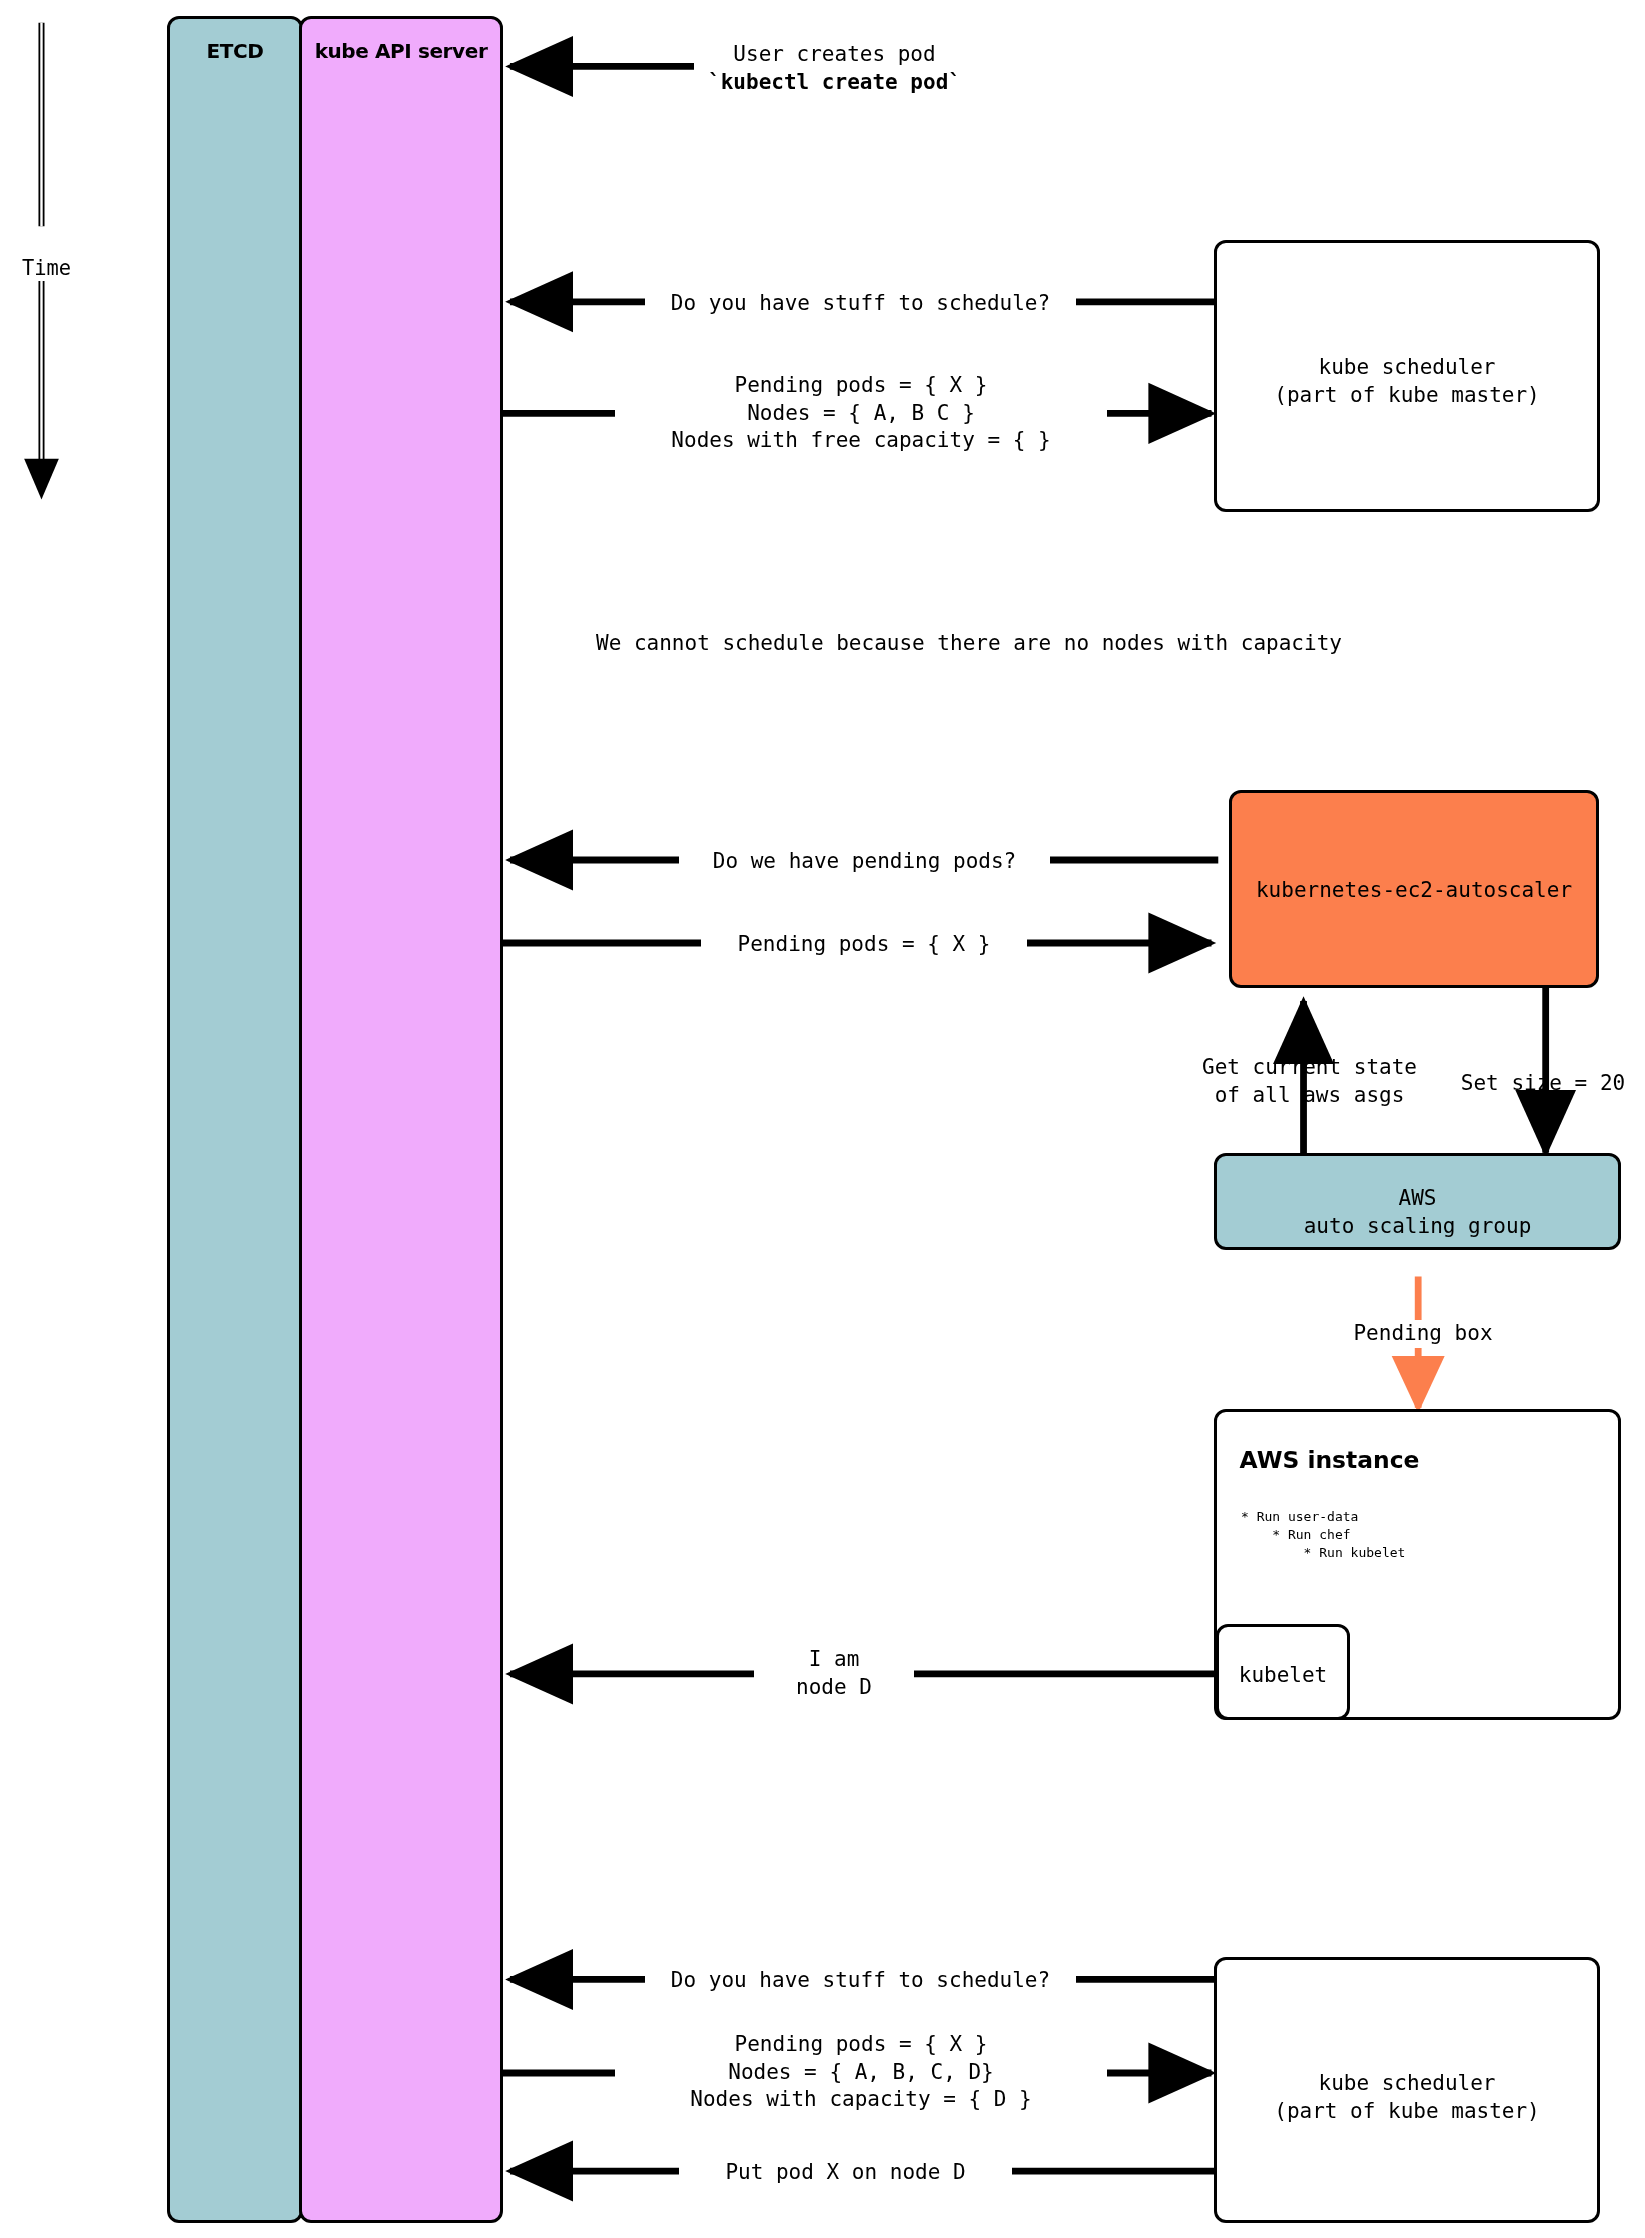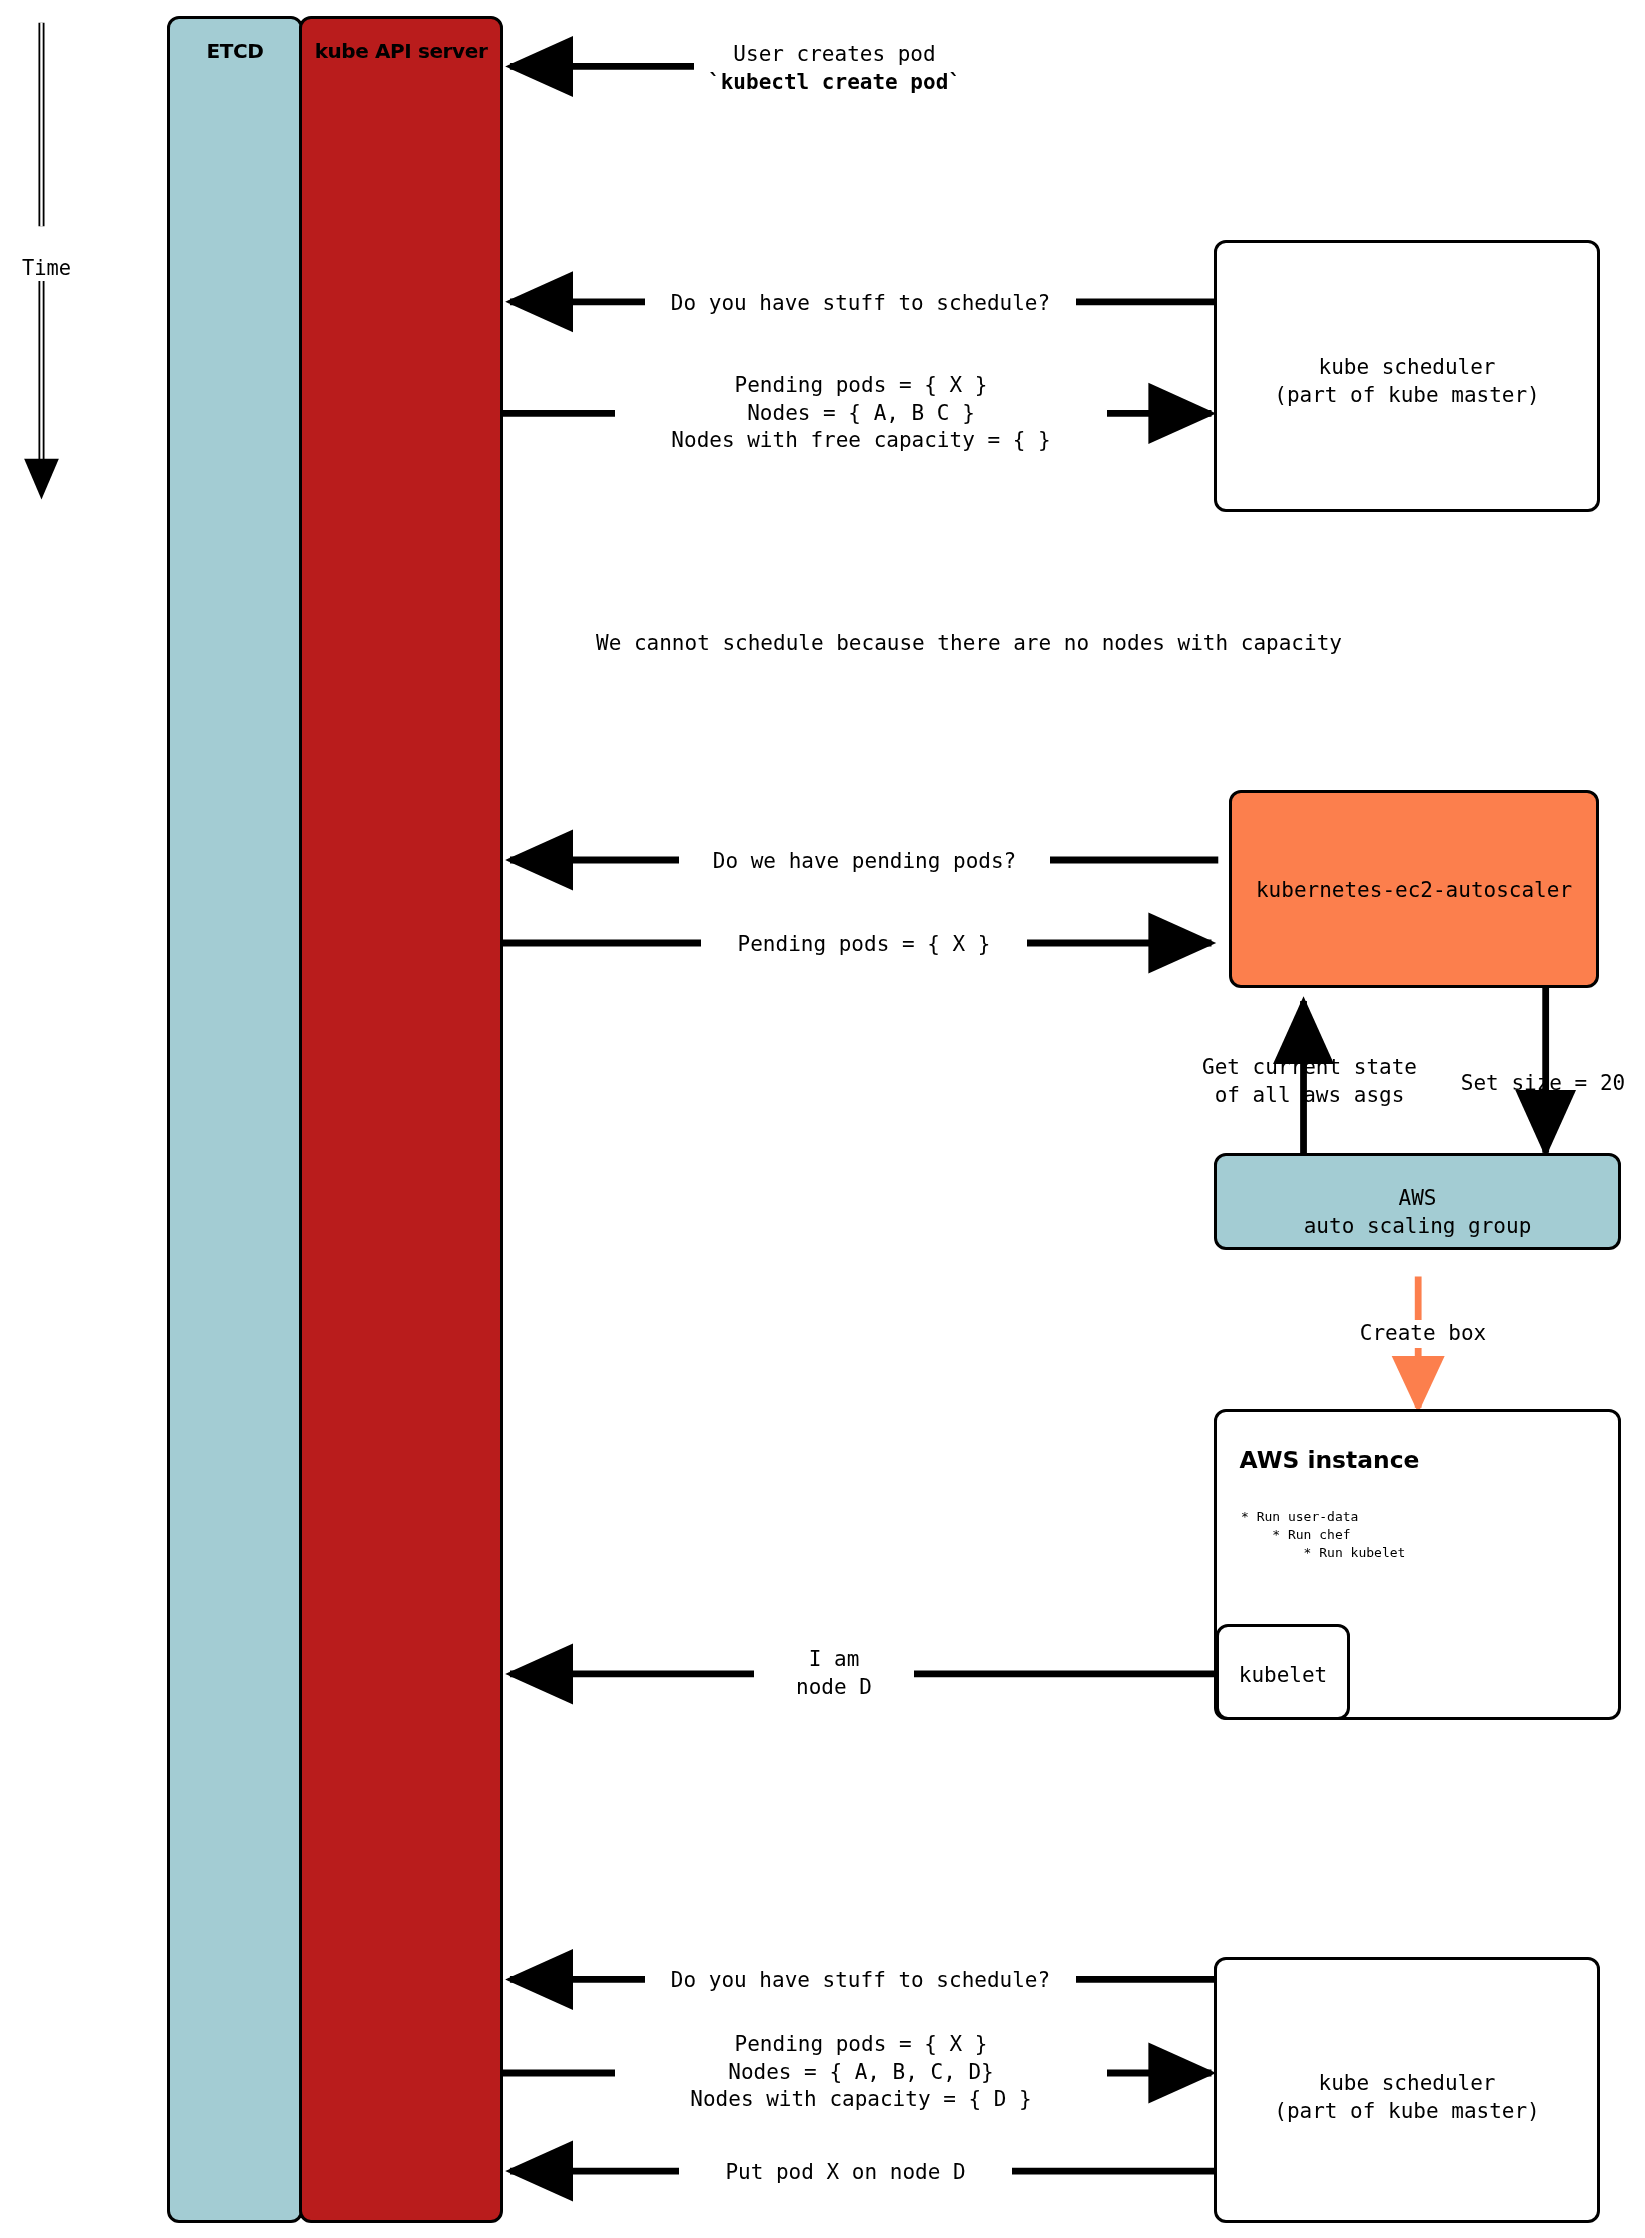--- a/index.html
+++ b/index.html
@@ -2,21 +2,21 @@
 <html style="font-size:12px"><head>
 <meta charset="utf-8">
 <style>
   html,body{margin:0;padding:0;background:#ffffff;}
   body{width:1646px;height:2239px;position:relative;font-family:"DejaVu Sans Mono","Liberation Mono",monospace;color:#000;}
   #canvas{position:absolute;left:0;top:0;width:1646px;height:2239px;overflow:hidden;background:#fff;}
   svg.layer{position:absolute;left:0;top:0;width:1646px;height:2239px;}
 
   .box{position:absolute;box-sizing:border-box;border:3.8px solid #000;border-radius:12px;background:#fff;}
   .lane-etcd{background:#a3ccd3;}
-  .lane-api{background:#b91c1c;}
+  .lane-api{background:#f0abfc;}
   .autoscaler{background:#fc7f4d;margin-left:15px;}
   .asg{background:#a3ccd3;}
 
   .lane-title{position:absolute;left:0;right:0;text-align:center;font-family:"DejaVu Sans","Liberation Sans",sans-serif;font-weight:bold;font-size:20px;letter-spacing:-0.4px;}
   .boxlabel{position:absolute;left:0;right:0;text-align:center;font-size:21px;line-height:1.32;white-space:pre-line;}
   .hdr-bold{position:absolute;font-family:"DejaVu Sans","Liberation Sans",sans-serif;font-weight:bold;font-size:23.4px;}
   .mono-list{position:absolute;font-size:13px;line-height:1.38;white-space:pre;}
 
   .edge-label{position:absolute;text-align:center;font-size:21px;line-height:1.32;white-space:pre-line;background:#fff;padding:0 4.5px;}
   .note{position:absolute;font-size:21px;white-space:pre-line;}
@@ -126,21 +126,21 @@
 
   <div class="edge-label" style="left:679px;top:848px;width:362px;">Do we have pending pods?</div>
 
   <div class="edge-label" style="left:701px;top:931px;width:317px;">Pending pods = { X }</div>
 
   <div class="edge-label" style="left:1169px;top:1054px;width:272px;background:transparent;">Get current state
 of all aws asgs</div>
 
   <div class="edge-label" style="left:1429px;top:1070px;width:219px;background:transparent;">Set size = 20</div>
 
-  <div class="edge-label" style="left:1294px;top:1320px;width:249px;">Create box</div>
+  <div class="edge-label" style="left:1294px;top:1320px;width:249px;">Pending box</div>
 
   <div class="edge-label" style="left:754px;top:1646px;width:151px;">I am
 node D</div>
 
   <div class="edge-label" style="left:645px;top:1967px;width:422px;">Do you have stuff to schedule?</div>
 
   <div class="edge-label" style="left:615px;top:2031px;width:483px;">Pending pods = { X }
 Nodes = { A, B, C, D}
 Nodes with capacity = { D }</div>
 

